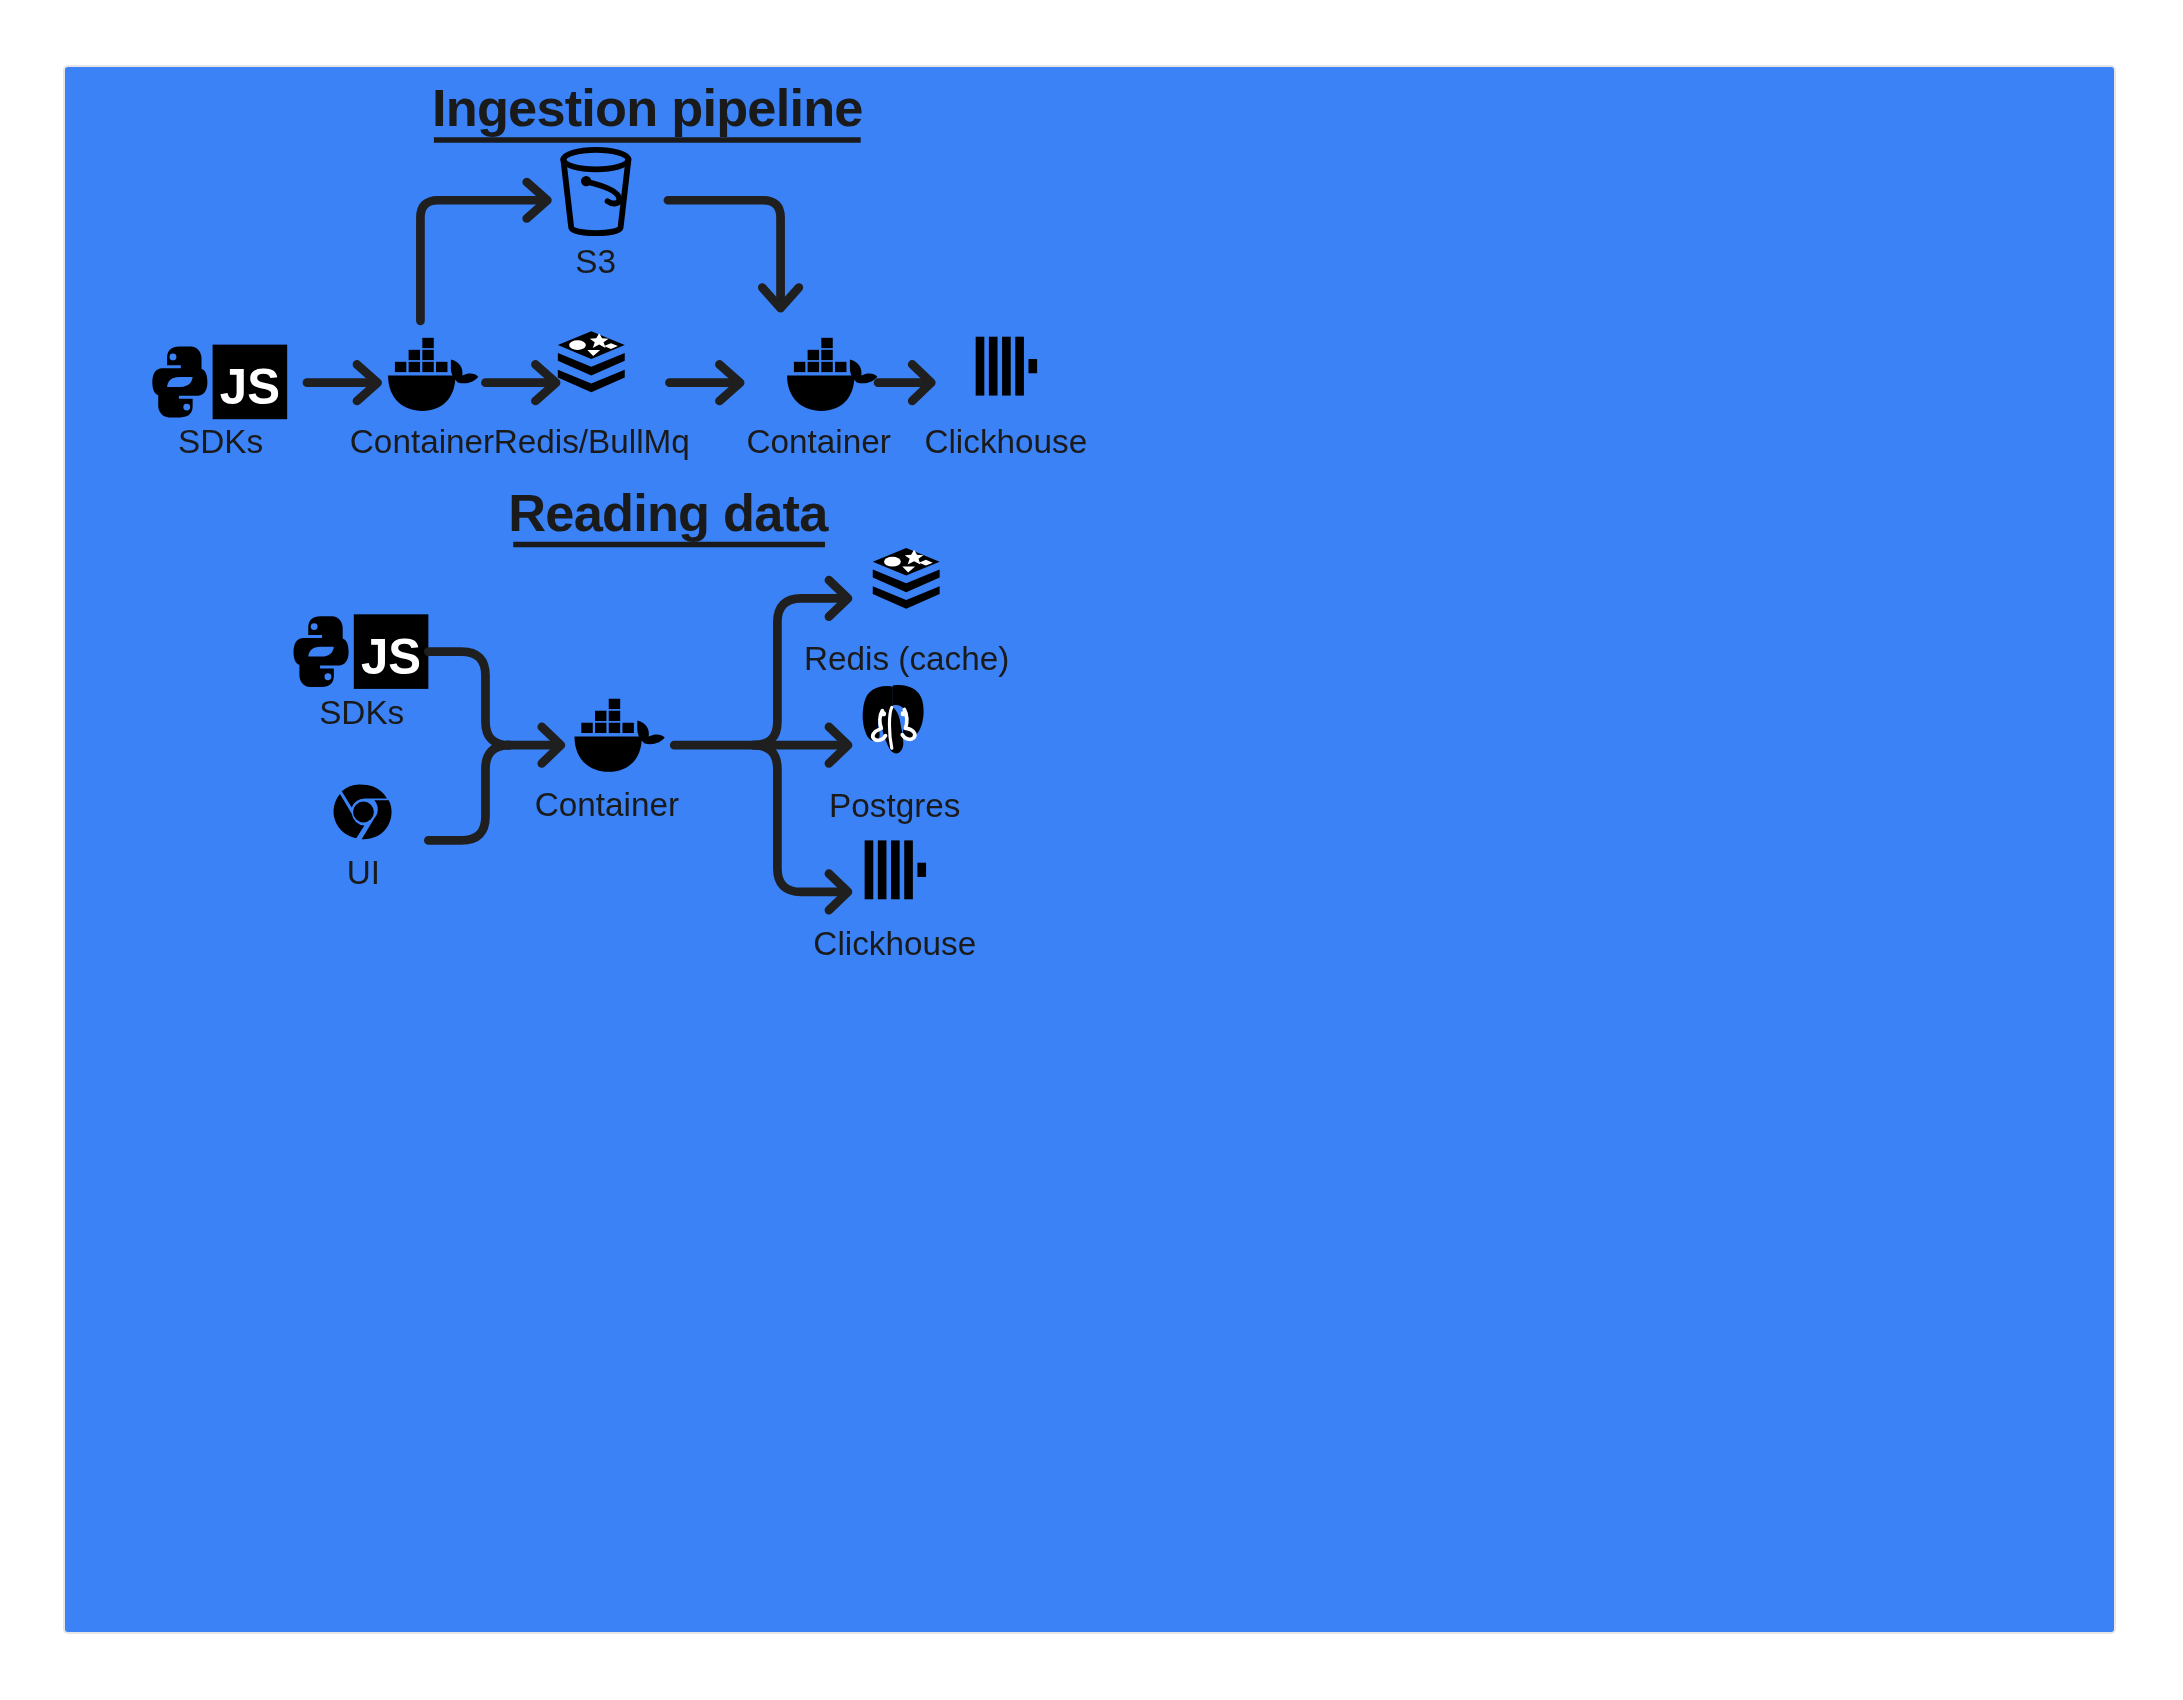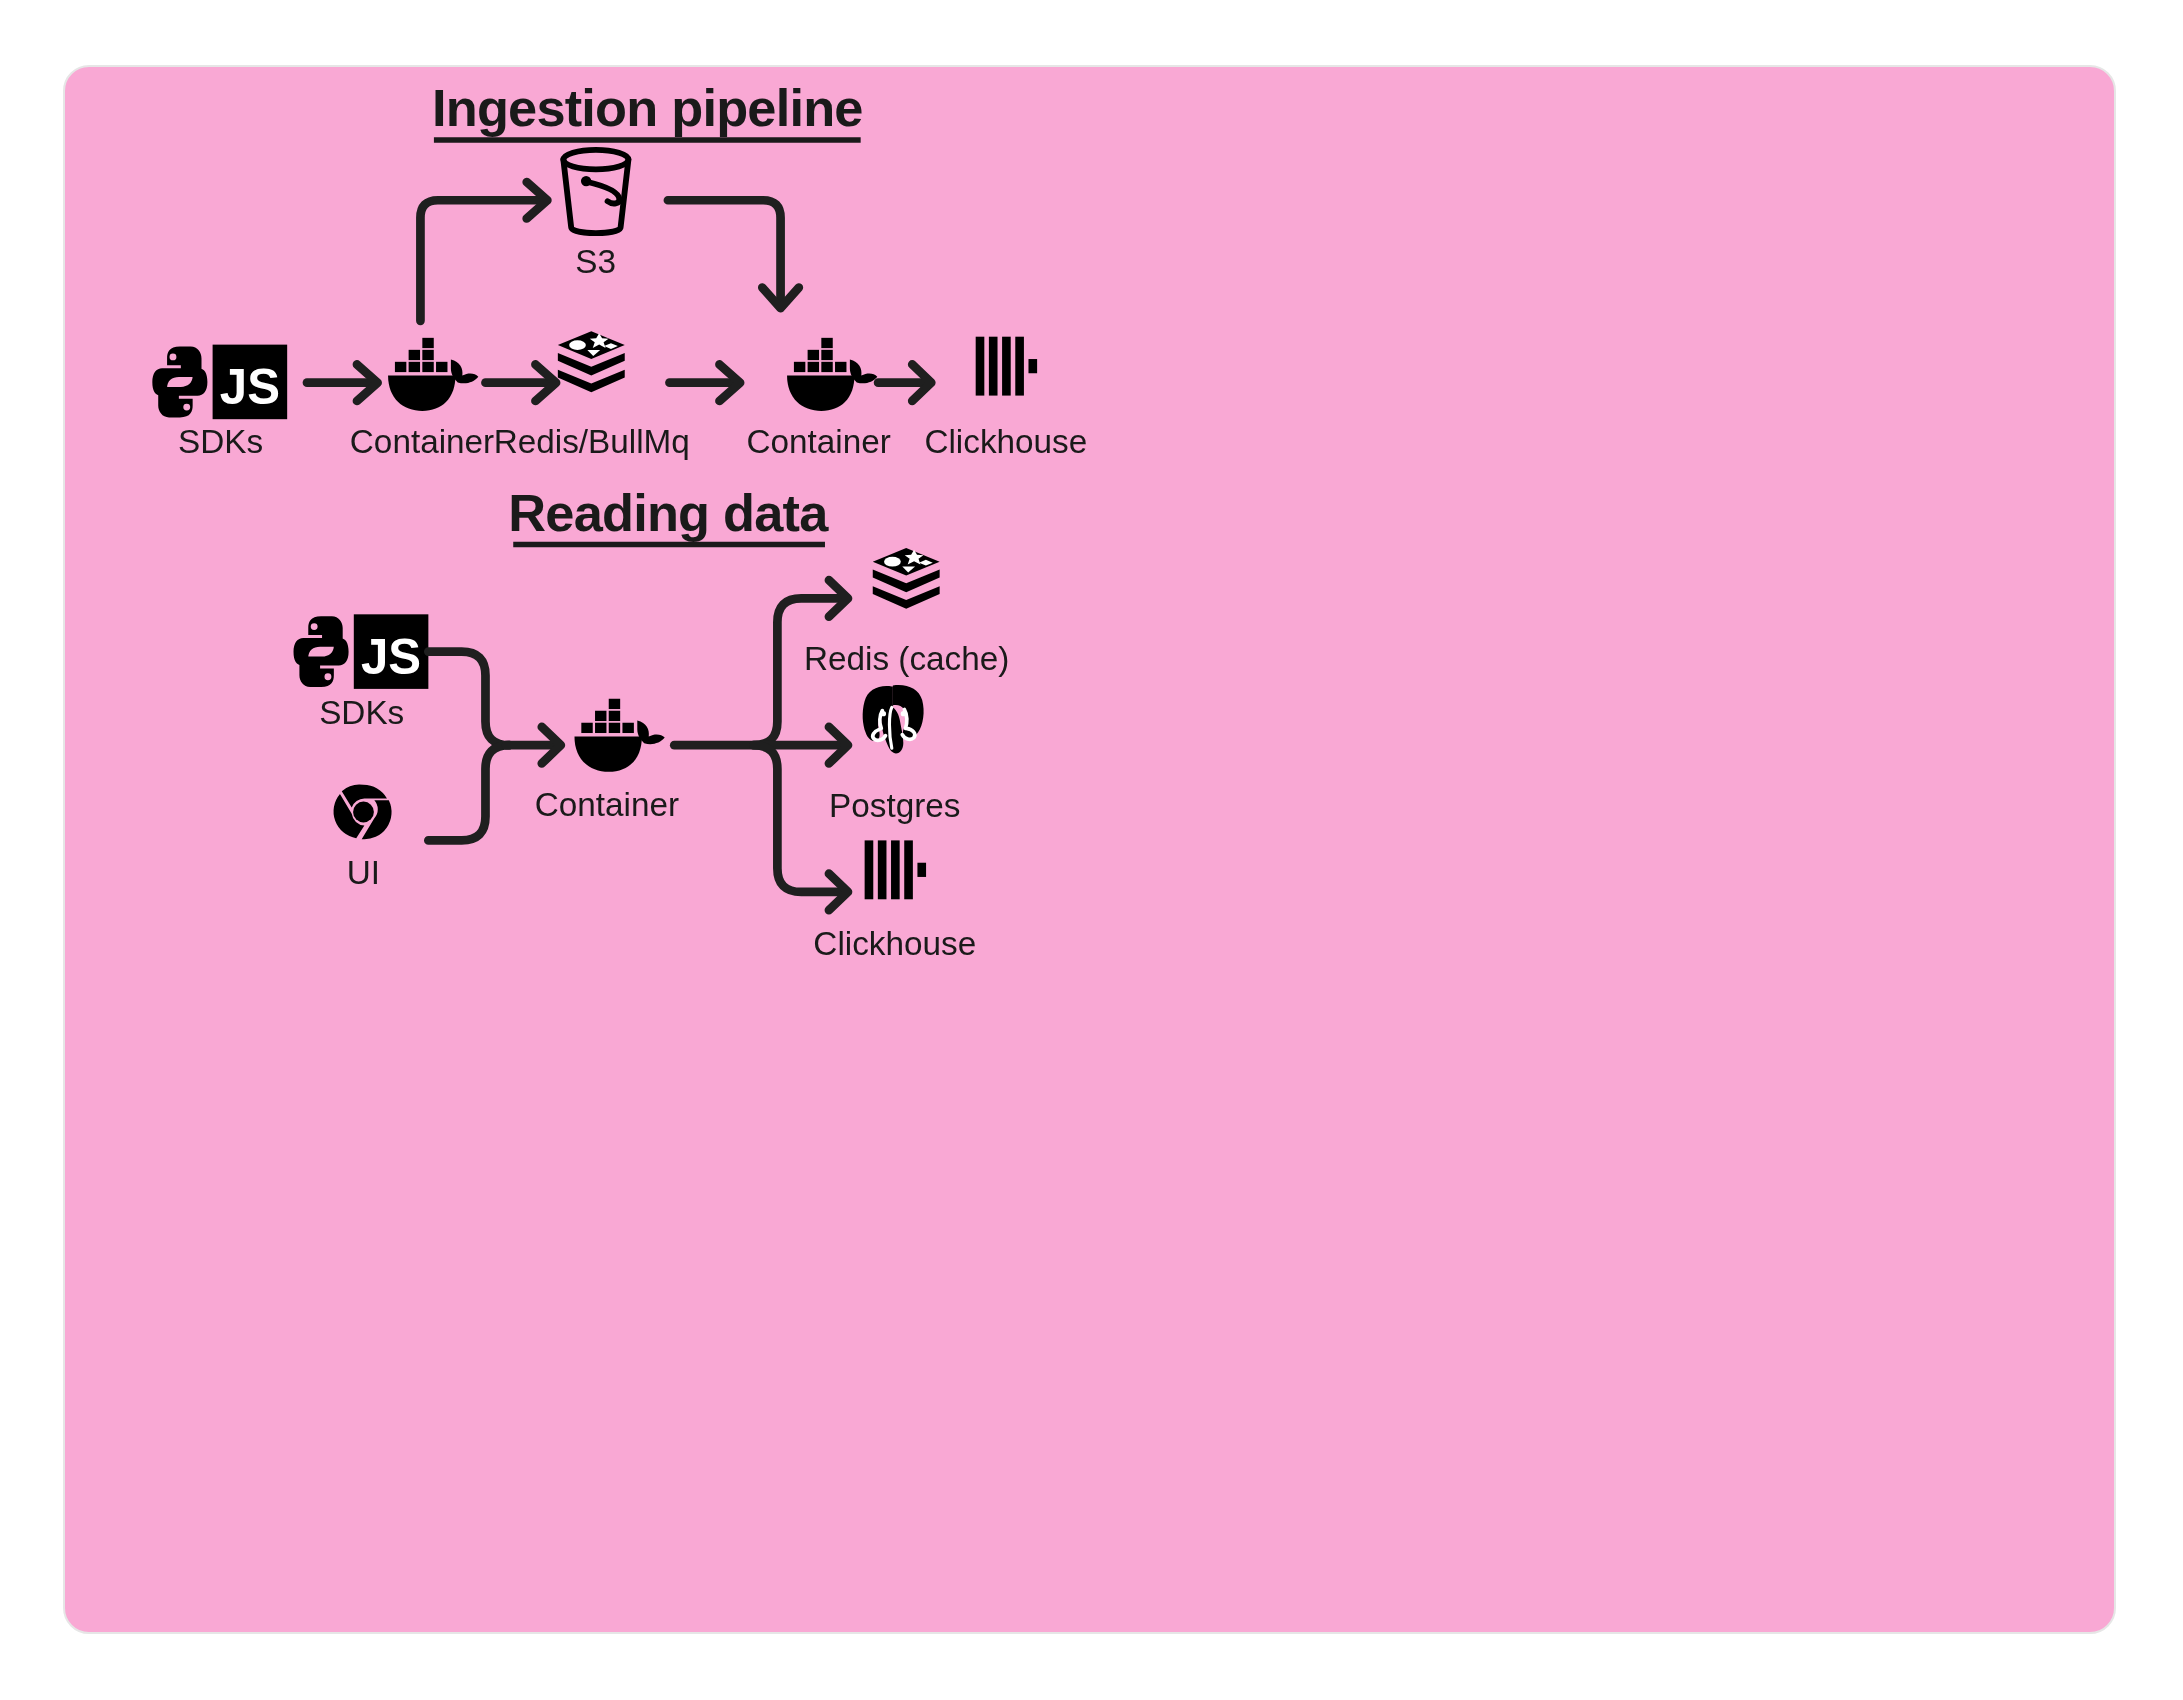--- a/index.html
+++ b/index.html
@@ -13,23 +13,23 @@
   body {
     font-family: "Liberation Sans", sans-serif;
     color: #1a1a1a;
   }
   #card {
     position: absolute;
     left: 63px;
     top: 65px;
     width: 2053px;
     height: 1569px;
-    background: #f9a8d4;
+    background: #3b82f6;
     border: 2.4px solid #e6e6e6;
-    border-radius: 26px;
+    border-radius: 5px;
     box-sizing: border-box;
   }
   #diagram {
     position: absolute;
     left: 0;
     top: 0;
   }
   .heading-text {
     font-weight: bold;
     font-size: 66px;

